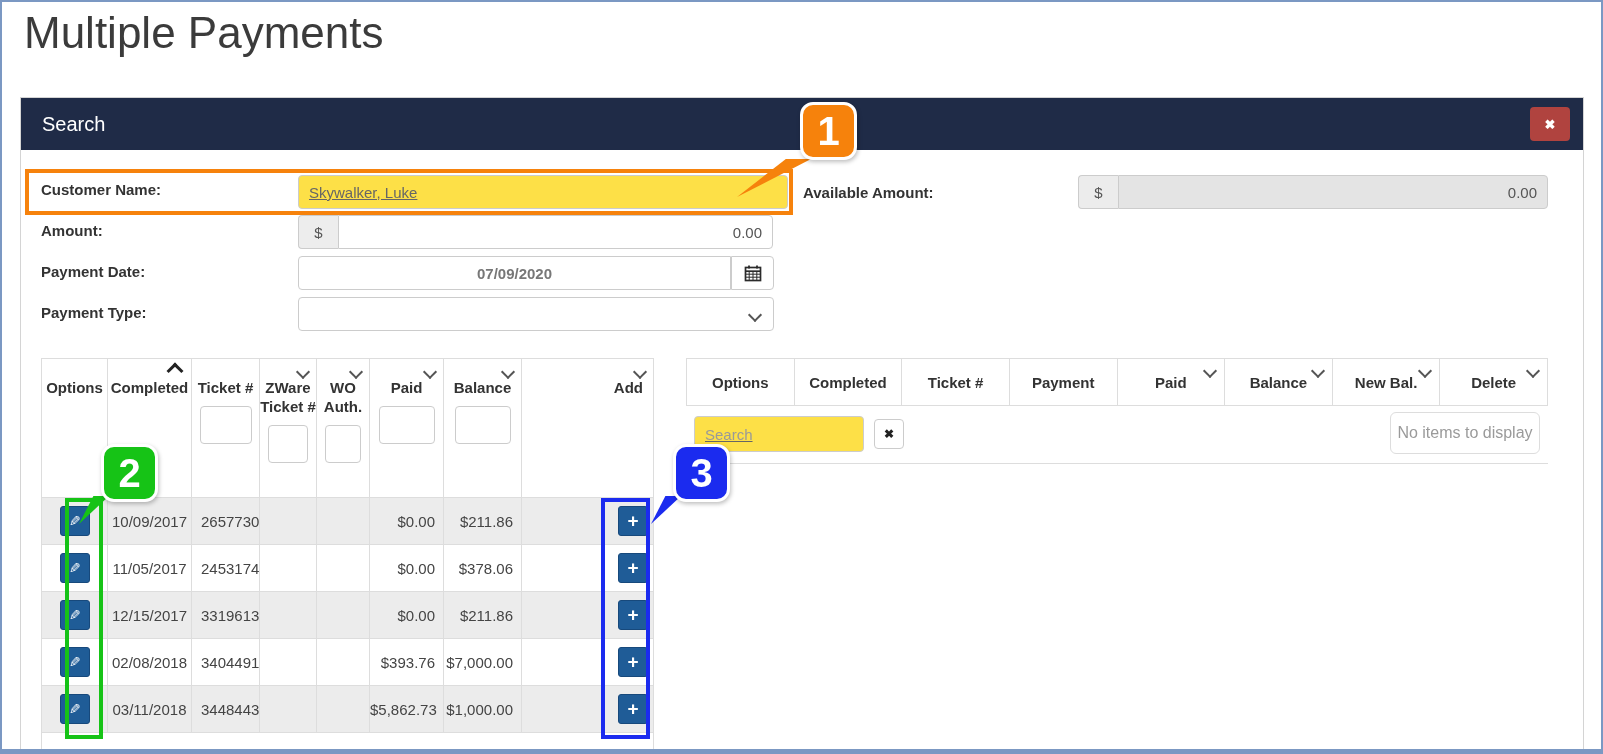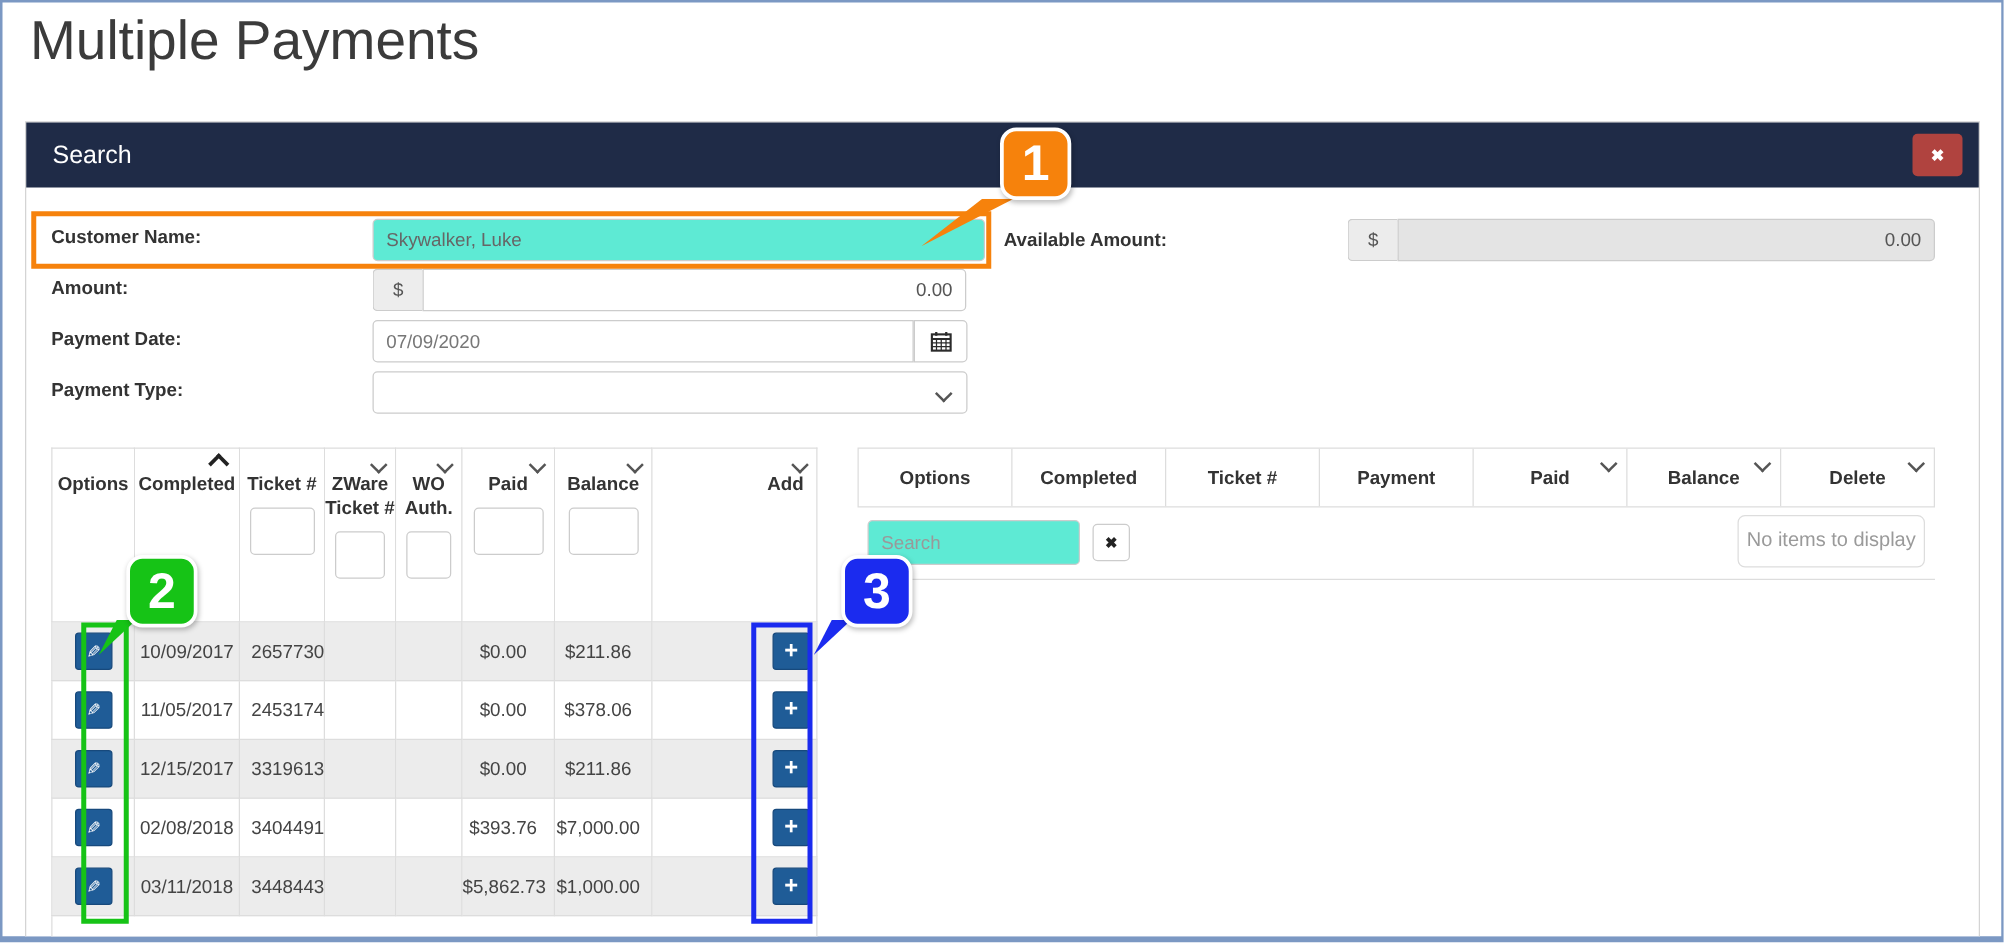--- a/index.html
+++ b/index.html
@@ -9,21 +9,21 @@
   .page-title{position:absolute;left:22px;top:6px;margin:0;font-size:44px;font-weight:400;color:#3b3b3b;}
 
   .panel{position:absolute;left:18px;top:95px;width:1564px;height:659px;border:1px solid #d4d4d4;background:#fff;box-sizing:border-box;}
   .panel-header{height:52px;background:#1f2b47;display:flex;align-items:center;padding:0 21px;box-sizing:border-box;}
   .panel-title{color:#fff;font-size:20px;}
   .close-btn{position:absolute;top:9px;right:13px;width:40px;height:34px;background:#b0433f;border:none;border-radius:4px;
              color:#fff;font-size:13px;font-weight:bold;cursor:pointer;display:flex;align-items:center;justify-content:center;}
 
   .lbl{position:absolute;height:34px;display:flex;align-items:center;font-weight:bold;font-size:15px;color:#333;}
   .txt{position:absolute;height:34px;border:1px solid #ccc;border-radius:4px;box-sizing:border-box;
-       font:15px "Liberation Sans","DejaVu Sans",sans-serif;color:#666;padding:0 10px;background:#5eead4;outline:none;}
+       font:15px "Liberation Sans","DejaVu Sans",sans-serif;color:#666;padding:0 10px;background:#fde047;outline:none;text-decoration:underline;}
   .txt::placeholder{color:#999;}
   .igroup{position:absolute;display:flex;height:34px;}
   .iaddon{width:40px;background:#ededed;border:1px solid #ccc;border-right:none;border-radius:4px 0 0 4px;
           display:flex;align-items:center;justify-content:center;font-size:15px;color:#555;box-sizing:border-box;}
   .igroup input{flex:1;min-width:0;border:1px solid #ccc;border-radius:0 4px 4px 0;box-sizing:border-box;
           font:15px "Liberation Sans","DejaVu Sans",sans-serif;color:#555;padding:0 10px;text-align:right;background:#fff;outline:none;}
   .igroup input.dis{background:#e4e4e4;}
   .iaddon.dis{background:#ececec;}
   .date-addon{width:43px;background:#fff;border:1px solid #ccc;border-left:1px solid #ccc;border-radius:0 4px 4px 0;
           display:flex;align-items:center;justify-content:center;cursor:pointer;box-sizing:border-box;padding:0;}
@@ -58,21 +58,21 @@
   .tix-table th{height:139px;vertical-align:top;position:relative;font-size:15px;font-weight:bold;color:#333;background:#fff;padding:0;}
   .hwrap{display:flex;flex-direction:column;align-items:center;padding-top:20px;gap:8px;line-height:1.25;text-align:center;}
   .hwrap.right{align-items:flex-end;padding-right:10px;}
   .tix-table th .chev{position:absolute;top:8px;right:8px;}
   .tix-table th .chev.up{top:6px;right:10px;}
   .filter{border:1px solid #ccc;border-radius:4px;height:38px;box-sizing:border-box;outline:none;
           font:14px "Liberation Sans","DejaVu Sans",sans-serif;padding:0 6px;}
   .w52{width:52px}.w40{width:40px}.w36{width:36px}.w56{width:56px}
   .tix-table td{height:47px;font-size:15px;color:#444;text-align:center;padding:0;}
   .tix-table td.l{text-align:left;padding-left:9px;}
-  .tix-table td.r{padding-right:8px;}
+  .tix-table td.r{text-align:right;padding-right:8px;}
   .tix-table tr.odd{background:#ececec;}
   .tix-table tr.partial{height:17px;}
   .tix-table tr.partial td{height:17px;}
   .icon-btn{width:30px;height:30px;background:#1f5c97;border:1px solid #17497c;border-radius:3px;color:#fff;cursor:pointer;
             display:inline-flex;align-items:center;justify-content:center;font-size:14px;padding:0;vertical-align:middle;}
   .pencil{display:inline-block;transform:scaleX(-1);font-size:14px;}
   .add-cell{text-align:right !important;padding-right:5px !important;}
   .add-cell .icon-btn{font-size:19px;font-weight:bold;}
 
   
@@ -107,21 +107,21 @@
     <input class="txt" style="left: 277px; top: 77px; width: 490px;" value="Skywalker, Luke">
 
     <div class="lbl" style="left:20px;top:115px;">Amount:</div>
     <div class="igroup" style="left:277px;top:117px;width:475px;">
       <span class="iaddon">$</span>
       <input value="0.00" style="">
     </div>
 
     <div class="lbl" style="left:20px;top:156px;">Payment Date:</div>
     <div class="igroup" style="left:277px;top:158px;width:476px;">
-      <input class="date-input" style="text-align: left; color: rgb(119, 119, 119);" value="07/09/2020">
+      <input class="date-input" style="text-align: center; color: rgb(119, 119, 119); font-weight: bold;" value="07/09/2020">
       <span class="date-addon">
         <svg width="18" height="17" viewBox="0 0 18 17">
           <rect x="1.5" y="2.5" width="15" height="13" fill="none" stroke="#2b2b2b" stroke-width="1.7"></rect>
           <line x1="1.5" y1="6.2" x2="16.5" y2="6.2" stroke="#2b2b2b" stroke-width="1.7"></line>
           <line x1="5" y1="0.5" x2="5" y2="3.5" stroke="#2b2b2b" stroke-width="1.8"></line>
           <line x1="13" y1="0.5" x2="13" y2="3.5" stroke="#2b2b2b" stroke-width="1.8"></line>
           <line x1="5.2" y1="6.2" x2="5.2" y2="15" stroke="#2b2b2b" stroke-width="1"></line>
           <line x1="9" y1="6.2" x2="9" y2="15" stroke="#2b2b2b" stroke-width="1"></line>
           <line x1="12.8" y1="6.2" x2="12.8" y2="15" stroke="#2b2b2b" stroke-width="1"></line>
           <line x1="1.5" y1="9.2" x2="16.5" y2="9.2" stroke="#2b2b2b" stroke-width="1"></line>
@@ -329,20 +329,24 @@
         <div class="pcell">
           <span class="chev"></span>
           <span>Paid</span>
           </div>
         <div class="pcell">
           <span class="chev"></span>
           <span>Balance</span>
           </div>
         <div class="pcell">
           <span class="chev"></span>
+          <span>New Bal.</span>
+          </div>
+        <div class="pcell">
+          <span class="chev"></span>
           <span>Delete</span>
           </div>
       </div>
       <div class="search-row">
         <input class="txt search-input" placeholder="Search" style="">
         <button class="clear-btn">
           <span>✖</span>
         </button>
         <div class="empty-msg">No items to display</div>
       </div>

